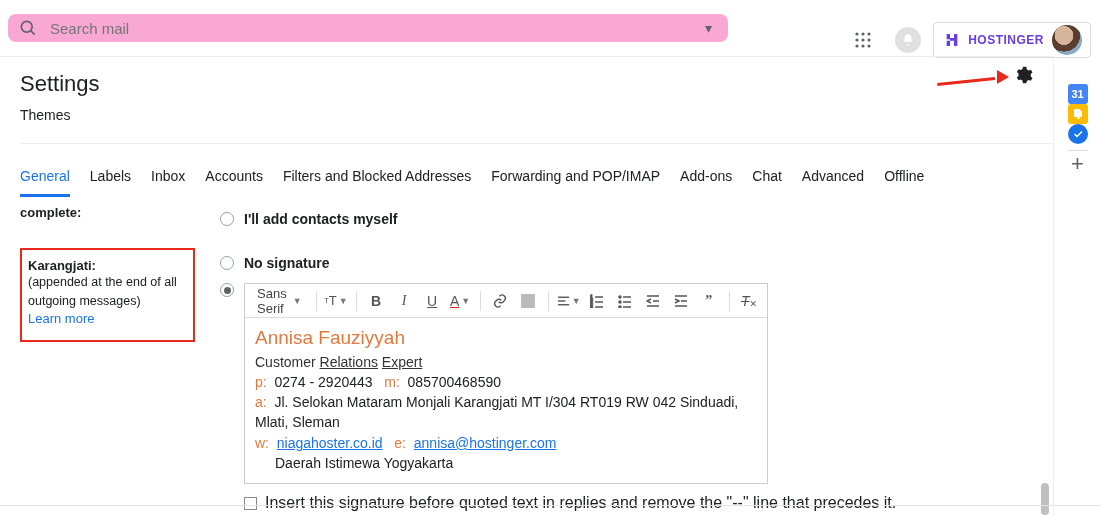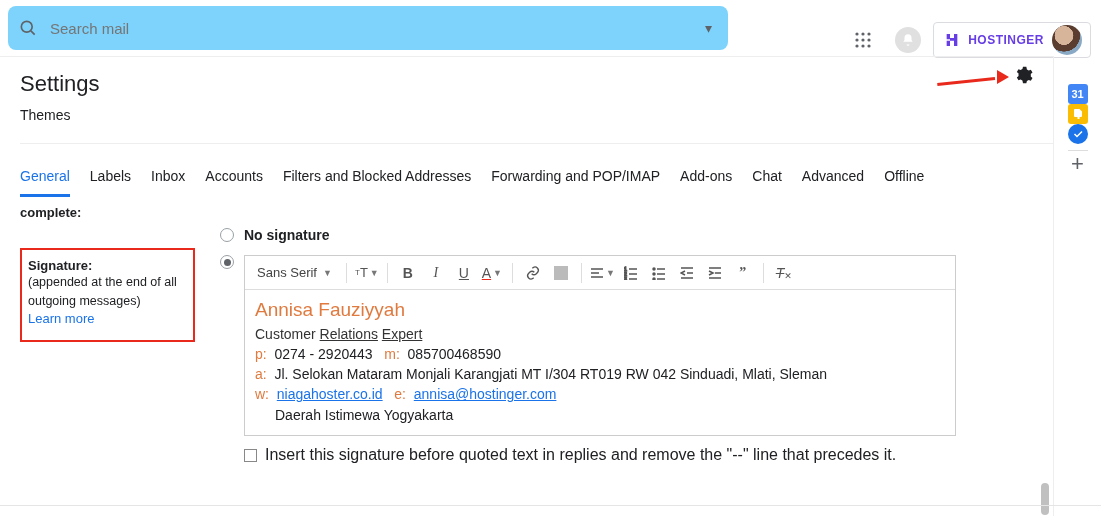--- a/index.html
+++ b/index.html
@@ -19,23 +19,23 @@
   .topbar {
     height: 56px;
     display: flex;
     align-items: center;
     padding: 6px 8px 6px 8px;
     position: relative;
   }
   .search-box {
     display: flex;
     align-items: center;
-    background: #7dd3fc;
+    background: #f9a8d4;
     border-radius: 8px;
-    height: 44px;
+    height: 28px;
     width: 720px;
     padding: 0 10px;
     position: relative;
   }
   .search-box .icon { color: #5f6368; display:flex; align-items:center;}
   .search-input {
     border: none;
     background: transparent;
     flex: 1;
     font-size: 15px;
@@ -292,39 +292,43 @@
     <span class="tab">Add-ons</span>
     <span class="tab">Chat</span>
     <span class="tab">Advanced</span>
     <span class="tab">Offline</span>
   </div>
 
   <div class="content">
     <div class="left-col">
       <div class="complete-label">complete:</div>
       <div class="sig-block">
-        <div class="sig-title">Signature:</div>
+        <div class="sig-title">Karangjati:</div>
         <div class="sig-desc">(appended at the end of all outgoing messages)</div>
         <div class="sig-learn">Learn more</div>
       </div>
     </div>
 
     <div class="right-col">
+      <div class="radio-row">
+        <span class="radio"></span>
+        <span>I'll add contacts myself</span>
+      </div>
 
       <div style="height:16px"></div>
 
       <div class="radio-row">
         <span class="radio"></span>
         <span>No signature</span>
       </div>
       <div class="radio-row" style="font-weight:400;">
         <span class="radio selected"></span>
       </div>
 
-      <div class="editor" style="margin-left:24px; margin-top:-20px; width:712px;">
+      <div class="editor" style="margin-left:24px; margin-top:-20px; width:524px;">
         <div class="toolbar">
           <div class="font-select">
             <span>Sans Serif</span>
             <span class="tb-dd">▼</span>
           </div>
           <div class="tb-sep"></div>
           <div class="tb-btn">
               <span style="font-size:8px;">T</span>
               <span style="font-size:13px;">T</span>
               <span class="tb-dd">▼</span>

